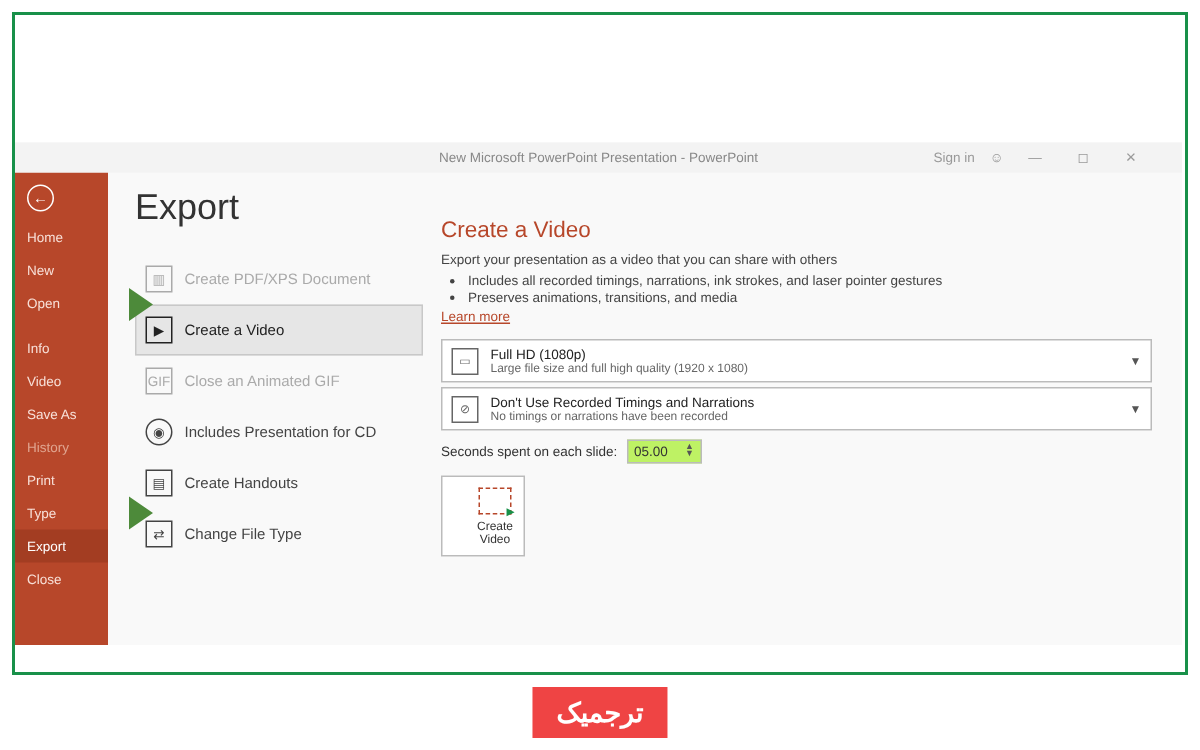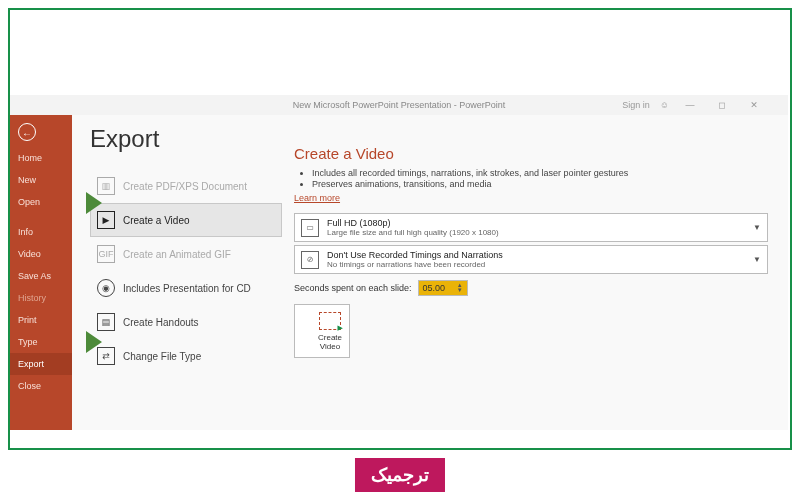--- a/index.html
+++ b/index.html
@@ -30,30 +30,30 @@
   .bullets { margin: 3px 0 3px 18px; font-size: 9px; color: #444; }
   .bullets li { margin: 1px 0; }
   .learn { color: #b7472a; font-size: 9px; text-decoration: underline; display: inline-block; margin-bottom: 10px; }
   .dropdown { border: 1px solid #bbb; background: #fff; padding: 4px 6px; display: flex; align-items: center; gap: 8px; margin-bottom: 3px; position: relative; }
   .dropdown .dico { width: 18px; height: 18px; border: 1px solid #666; flex-shrink: 0; display:flex;align-items:center;justify-content:center;font-size:8px;color:#666; }
   .dropdown .dtxt { flex: 1; }
   .dropdown .dtxt .t1 { font-size: 9px; color: #222; }
   .dropdown .dtxt .t2 { font-size: 8px; color: #666; }
   .dropdown .caret { font-size: 8px; color: #555; }
   .seconds-row { display: flex; align-items: center; gap: 6px; margin-top: 6px; font-size: 9px; }
-  .seconds-input { border: 1px solid #bbb; background: #eab308; padding: 2px 4px; width: 50px; display: flex; justify-content: space-between; align-items: center; font-size: 9px; }
+  .seconds-input { border: 1px solid #bbb; background: #bef264; padding: 2px 4px; width: 50px; display: flex; justify-content: space-between; align-items: center; font-size: 9px; }
   .seconds-input .spin { font-size: 6px; line-height: 5px; color: #555; }
   .create-btn { margin-top: 8px; width: 56px; height: 54px; border: 1px solid #bbb; background: #fff; display: flex; flex-direction: column; align-items: center; justify-content: center; gap: 3px; font-size: 8px; color: #333; text-align: center; padding-left: 16px; }
   .create-btn .cico { width: 22px; height: 18px; border: 1px dashed #b7472a; position: relative; }
   .create-btn .cico::after { content: "▶"; position: absolute; right: -3px; bottom: -3px; font-size: 7px; color: #189049; }
   .arrow { position: absolute; width: 42px; height: 30px; z-index: 50; }
   .arrow svg { width: 100%; height: 100%; }
   .arrow1 { left: 60px; top: 188px; }
   .arrow2 { left: 60px; top: 327px; }
-  .logo-badge { position: absolute; left: 50%; bottom: 8px; transform: translateX(-50%); background: #be185d; color: #fff; padding: 6px 16px; font-size: 18px; font-weight: bold; direction: rtl; }
+  .logo-badge { position: absolute; left: 50%; bottom: 8px; transform: translateX(-50%); background: #ef4444; color: #fff; padding: 6px 16px; font-size: 18px; font-weight: bold; direction: rtl; }
 </style>
 </head>
 <body>
 
 <div class="outer-border"></div>
 
 <div class="app">
   <div class="titlebar">
     <span>New Microsoft PowerPoint Presentation - PowerPoint</span>
     <div class="right">
@@ -86,37 +86,38 @@
         <div class="export-item disabled">
           <span class="ico">▥</span>
           <span>Create PDF/XPS Document</span>
         </div>
         <div class="export-item selected">
           <span class="ico">▶</span>
           <span>Create a Video</span>
         </div>
         <div class="export-item disabled">
           <span class="ico">GIF</span>
-          <span>Create an Animated GIF</span>
+          <span>Close an Animated GIF</span>
         </div>
         <div class="export-item">
           <span class="ico round">◉</span>
           <span>Includes Presentation for CD</span>
         </div>
         <div class="export-item">
           <span class="ico">▤</span>
           <span>Create Handouts</span>
         </div>
         <div class="export-item">
           <span class="ico">⇄</span>
           <span>Change File Type</span>
         </div>
       </div>
       <div class="content">
         <h2>Create a Video</h2>
+        <div class="desc">Export your presentation as a video that you can share with others</div>
         <ul class="bullets">
           <li>Includes all recorded timings, narrations, ink strokes, and laser pointer gestures</li>
           <li>Preserves animations, transitions, and media</li>
         </ul>
         <a class="learn">Learn more</a>
 
         <div class="dropdown">
           <div class="dico">▭</div>
           <div class="dtxt">
             <div class="t1">Full HD (1080p)</div>

